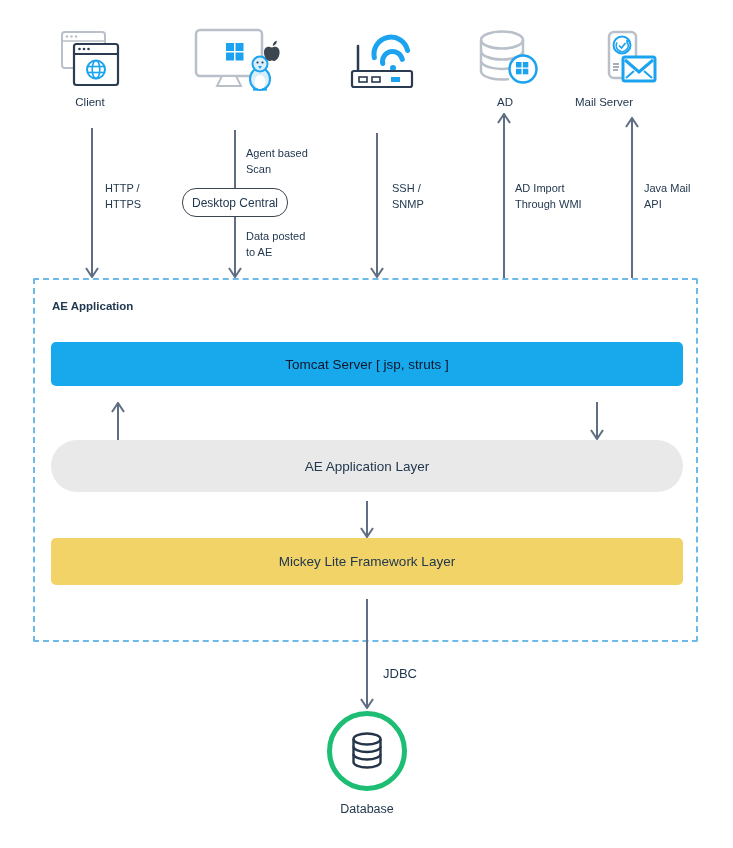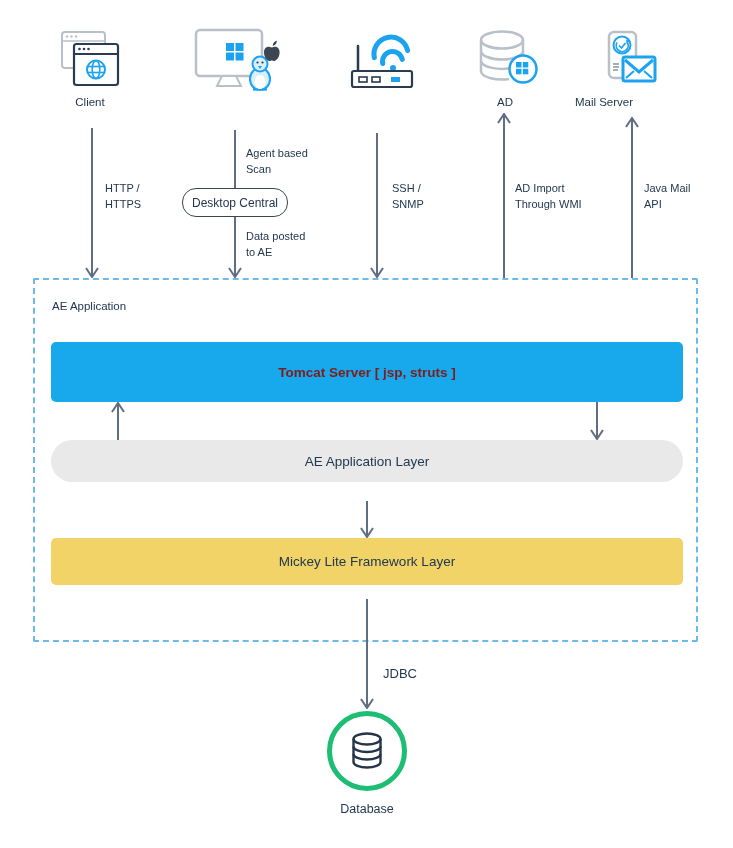--- a/index.html
+++ b/index.html
@@ -11,28 +11,28 @@
   .node-label{font-size:11.5px;line-height:16px;color:#22384f;}
   .center{text-align:center;}
   .edge-label{font-size:11px;line-height:15.5px;color:#22384f;}
   .edge-label span{display:block;}
   .node-label span{display:block;}
   .arrow line,.arrow path{stroke:#5f6e82;stroke-width:2;fill:none;}
   .dashed-box{
     position:absolute;left:33px;top:278px;width:665px;height:364px;
     border:2px dashed #6db9e8;border-radius:2px;box-sizing:border-box;background:transparent;
   }
-  .ae-title{position:absolute;left:52px;top:300px;font-size:11.5px;font-weight:normal;}
+  .ae-title{position:absolute;left:52px;top:300px;font-size:11.5px;font-weight:bold;}
   .layer-bar{
     position:absolute;left:51px;width:632px;border-radius:5px;
     display:flex;align-items:center;justify-content:center;
     font-size:13.5px;box-sizing:border-box;
   }
-  .bar-tomcat{top:342px;height:60px;background:#18a8ec;color:#7f1d1d;font-weight:bold;}
-  .bar-app{top:440px;height:42px;background:#e9e9e9;color:#22384f;border-radius:27px;}
+  .bar-tomcat{top:342px;height:44px;background:#18a8ec;color:#0f172a;font-weight:normal;}
+  .bar-app{top:440px;height:52px;background:#e9e9e9;color:#22384f;border-radius:27px;}
   .bar-mickey{top:538px;height:47px;background:#f2d368;color:#22384f;}
   .dc-box{
     position:absolute;left:182px;top:188px;width:106px;height:29px;
     background:#ffffff;border:1.2px solid #3c4650;border-radius:14px;
     display:flex;align-items:center;justify-content:center;
     font-size:12px;color:#22384f;z-index:3;box-sizing:border-box;
   }
   .db-ring{
     position:absolute;left:327px;top:711px;width:70px;height:70px;
     border:5px solid #1dbe73;border-radius:50%;background:#fff;

